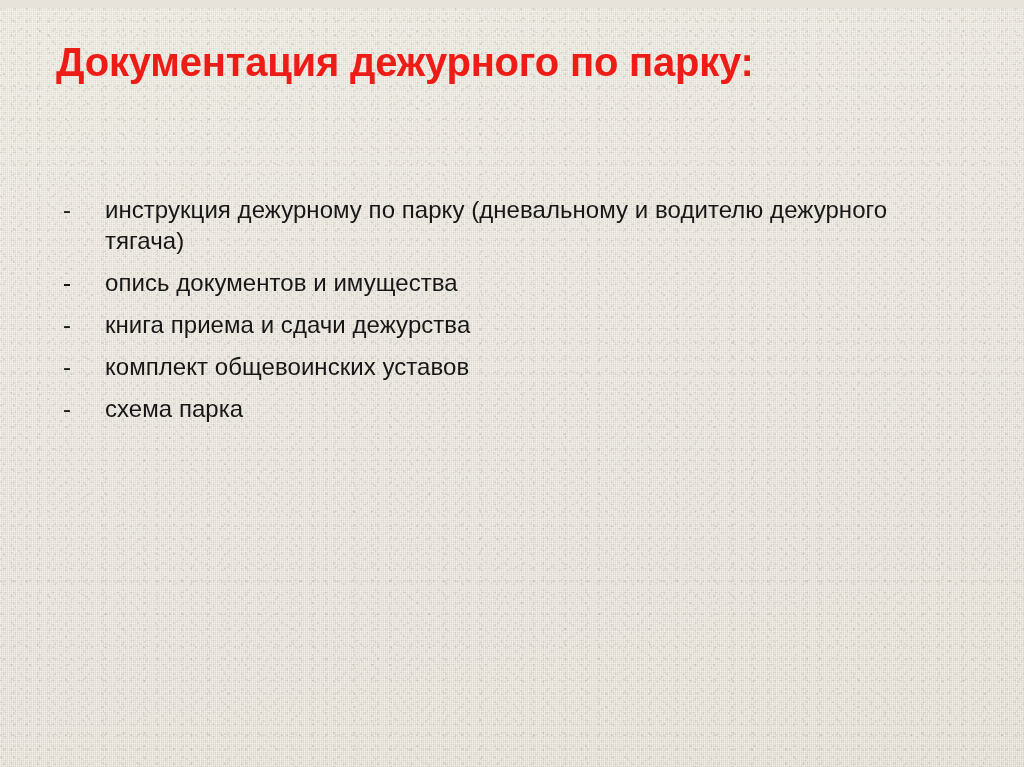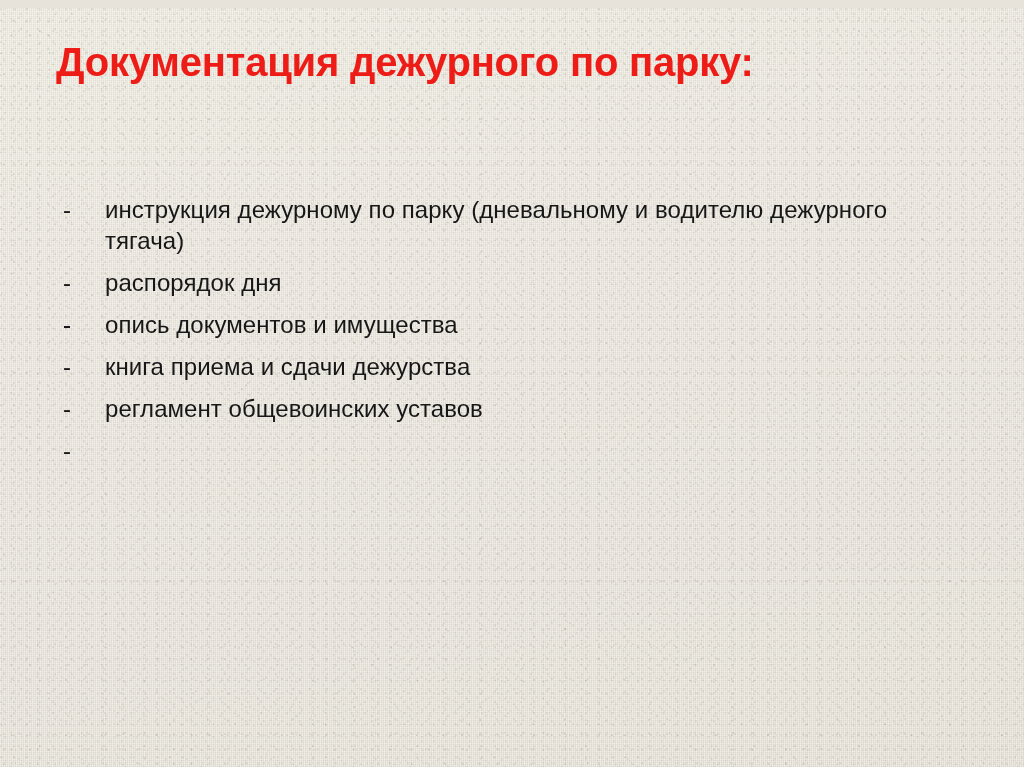--- a/index.html
+++ b/index.html
@@ -111,21 +111,20 @@
 
     <ul class="doc-list">
 
       <li class="doc-list-item">
         <span class="dash">-</span>
         <span>инструкция дежурному по парку (дневальному и водителю дежурного тягача)</span>
       </li>
 
       <li class="doc-list-item">
         <span class="dash">-</span>
-        <span>распорядок дня</span>
       </li>
 
       <li class="doc-list-item">
         <span class="dash">-</span>
       </li>
 
       <li class="doc-list-item">
         <span class="dash">-</span>
       </li>
 
@@ -138,23 +137,24 @@
         <span>опись документов и имущества</span>
       </li>
 
       <li class="doc-list-item">
         <span class="dash">-</span>
         <span>книга приема и сдачи дежурства</span>
       </li>
 
       <li class="doc-list-item">
         <span class="dash">-</span>
-        <span>регламент общевоинских уставов</span>
+        <span>комплект общевоинских уставов</span>
       </li>
 
       <li class="doc-list-item">
         <span class="dash">-</span>
+        <span>схема парка</span>
       </li>
 
     </ul>
 
   </div>
 </div>
 
 </body></html>

